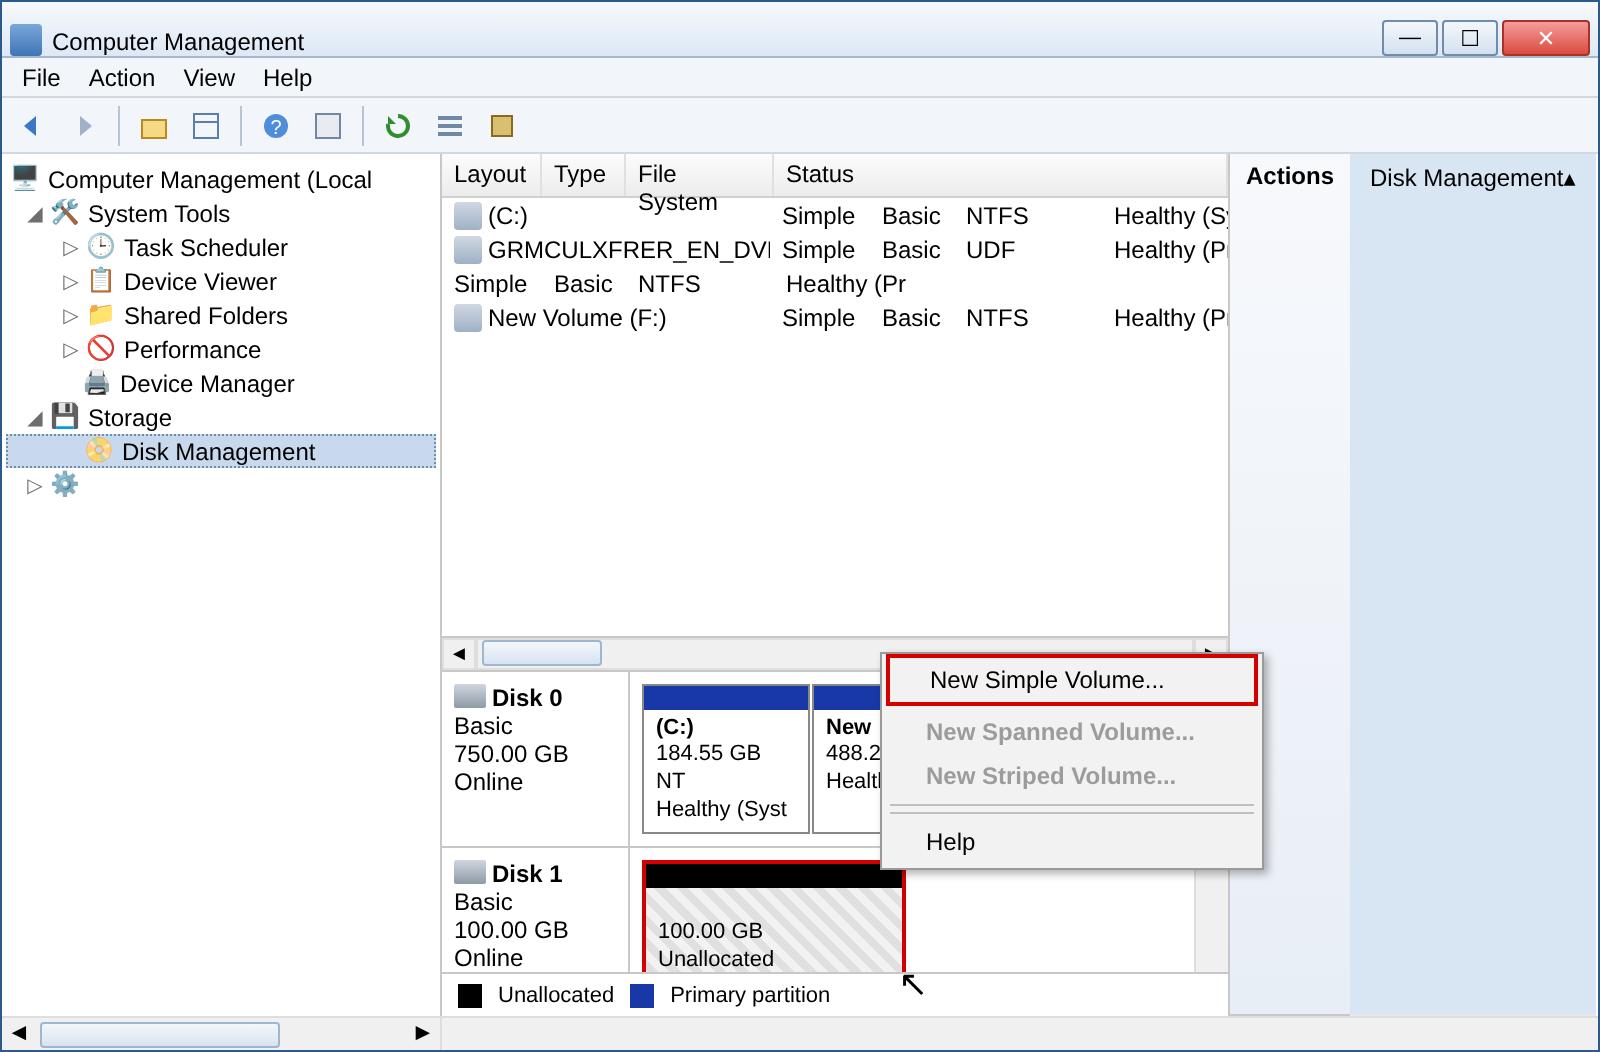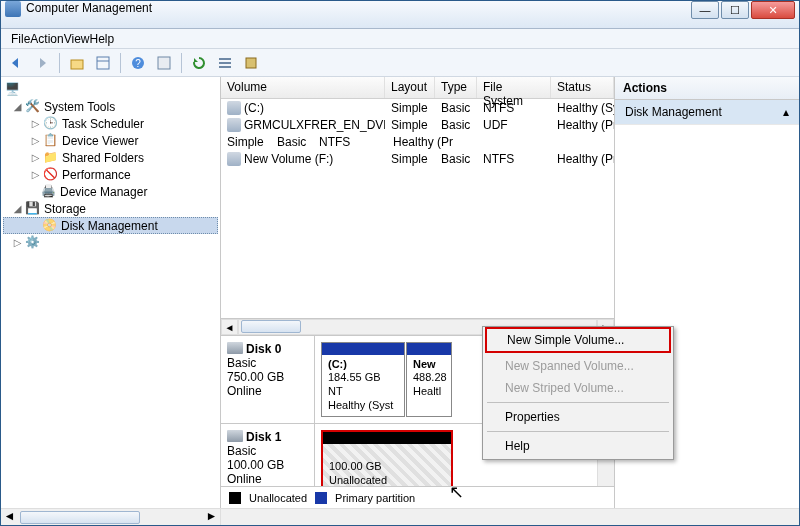--- a/index.html
+++ b/index.html
@@ -1,24 +1,24 @@
 <!DOCTYPE html>
 <html><head>
 <meta charset="utf-8">
 <style>
   * { box-sizing: border-box; }
   html, body { margin: 0; padding: 0; font-family: "Segoe UI", Tahoma, sans-serif; font-size: 12px; color: #000; }
   .window { width: 800px; height: 526px; border: 1px solid #2a5a8a; background: #fff; display: flex; flex-direction: column; position: relative; }
-  .titlebar { height: 28px; background: linear-gradient(#f6f9fd, #dde8f5); display: flex; align-items: flex-start; padding: 0 4px; border-bottom: 1px solid #a8b8cc; }
+  .titlebar { height: 28px; background: linear-gradient(#f6f9fd, #dde8f5); display: flex; align-items: flex-end; padding: 0 4px; border-bottom: 1px solid #a8b8cc; }
   .title-icon { width: 16px; height: 16px; margin-right: 5px; background: linear-gradient(#7aa7d9,#3e75b6); border-radius: 2px; }
   .title-text { flex: 1; color: #000; }
   .win-buttons { display: flex; gap: 2px; }
   .win-btn { width: 28px; height: 18px; border: 1px solid #6f8dab; background: linear-gradient(#f3f7fb,#d3e1f0); border-radius: 2px; display: flex; align-items: center; justify-content: center; font-size: 11px; }
   .win-btn.close { background: linear-gradient(#f69c9c,#d94b3f); color: #fff; border-color: #a93127; width: 44px; }
-  .menubar { height: 20px; display: flex; align-items: center; padding: 0 10px; background: #f2f6fb; border-bottom: 1px solid #d0d8e2; }
+  .menubar { height: 20px; display: flex; align-items: center; gap: 14px; padding: 0 10px; background: #f2f6fb; border-bottom: 1px solid #d0d8e2; }
   .menubar span { color: #000; }
   .toolbar { height: 28px; display: flex; align-items: center; gap: 4px; padding: 0 4px; background: #f2f6fb; border-bottom: 1px solid #d0d8e2; }
   .tb-btn { width: 22px; height: 22px; display: flex; align-items: center; justify-content: center; border: 1px solid transparent; border-radius: 2px; }
   .tb-sep { width: 1px; height: 20px; background: #b6c4d6; margin: 0 2px; }
   .content { flex: 1; display: flex; min-height: 0; }
   .left-pane { width: 220px; border-right: 1px solid #c8c8c8; padding: 4px 2px; overflow: hidden; }
   .tree-item { display: flex; align-items: center; height: 17px; padding-left: var(--pad,4px); gap: 3px; white-space: nowrap; }
   .tree-item.selected { background: #c8d8ed; border: 1px dotted #6f8dab; height: 17px; }
   .expander { width: 9px; text-align: center; color: #6e6e6e; font-size: 10px; }
   .tree-icon { width: 16px; height: 16px; display: inline-block; flex-shrink: 0; }
@@ -36,27 +36,27 @@
   .disk-parts { flex:1; display:flex; padding: 6px; gap: 0; }
   .part { border: 1px solid #888; margin-right: 1px; display:flex; flex-direction:column; }
   .part-hdr { height: 12px; }
   .part-hdr.primary { background:#1838a8; }
   .part-hdr.unalloc { background:#000; }
   .part-body { padding: 3px 6px; font-size: 11px; line-height: 1.25; }
   .part.selected { border: 2px solid #d40000; }
   .part.hatch .part-body { background: repeating-linear-gradient(45deg,#f2f2f2 0,#f2f2f2 4px,#e0e0e0 4px,#e0e0e0 8px); }
   .legend { height: 22px; border-top:1px solid #c8c8c8; display:flex; align-items:center; gap:8px; padding:0 8px; font-size:11px;}
   .leg-sw { width:12px;height:12px;display:inline-block; }
-  .right-pane { width: 184px; display:flex; flex-direction:column; }
+  .right-pane { width: 184px; display:flex; flex-direction:row; }
   .rp-hdr { background: linear-gradient(#f7f9fc,#e8eef6); border-bottom: 1px solid #c8c8c8; padding: 4px 8px; font-weight:bold; }
   .rp-item { padding: 5px 10px; border-bottom: 1px solid #e8e8e8; display:flex; justify-content:space-between;}
   .rp-item.hl { background:#d8e6f4; }
-  .ctx-menu { position:absolute; left:439px; top:325px; width:192px; background:#f2f2f2; border:1px solid #9a9a9a; box-shadow:2px 2px 4px rgba(0,0,0,.3); padding:2px;margin-left:42px; }
+  .ctx-menu { position:absolute; left:439px; top:325px; width:192px; background:#f2f2f2; border:1px solid #9a9a9a; box-shadow:2px 2px 4px rgba(0,0,0,.3); padding:2px; }
   .ctx-item { padding: 4px 20px; background:#fff0; }
-  .ctx-item.disabled { color:#9c9c9c; }
+  .ctx-item.disabled { color:#9c9c9c;font-weight:bold; }
   .ctx-item.box { border: 2px solid #d40000; margin: -2px 0 2px; }
   .ctx-sep { height:1px; background:#c0c0c0; margin:3px 2px; }
   .callout { position:absolute; left:370px; top:448px; background:#fff; border:2px solid #d40000; border-radius:6px; padding:3px 8px; font-weight:bold; font-size:12px; }
   .callout::after { content:""; position:absolute; right:-10px; bottom:6px; width:0;height:0;border-left:12px solid #d40000;border-top:6px solid transparent;border-bottom:6px solid transparent; }
   .cursor { position:absolute; left:448px; top:480px; font-size:18px; }
   .bottom-scroll { height:17px; background:#f0f0f0; border-top:1px solid #dedede; display:flex; }
   .mid-split-scroll { height:17px; border-top:1px solid #c8c8c8; display:flex; position:relative;}
   .mid-split-scroll .sb-left, .mid-split-scroll .sb-right { width:17px; background:#f0f0f0; border:1px solid #dedede; text-align:center; font-size:10px; line-height:15px;}
   .mid-split-scroll .sb-track{flex:1;background:#f0f0f0;border:1px solid #dedede;}
   .col-w-0{width:164px}.col-w-1{width:50px}.col-w-2{width:42px}.col-w-3{width:74px}.col-w-4{flex:1}
@@ -142,20 +142,21 @@
           <rect x="3" y="3" width="10" height="10" fill="#d8c070" stroke="#8a6a1e"></rect>
         </svg>
       </div>
   </div>
 
   <div class="content">
 
     <div class="left-pane">
       <div class="tree-item" style="--pad:2px">
           <span class="tree-icon">🖥️</span>
+          <span>Computer Management (Local</span>
         </div>
       <div class="tree-item" style="--pad:10px">
           <span class="expander">◢</span>
           <span class="tree-icon">🛠️</span>
           <span>System Tools</span>
         </div>
       <div class="tree-item" style="--pad:28px">
           <span class="expander">▷</span>
           <span class="tree-icon">🕒</span>
           <span>Task Scheduler</span>
@@ -189,21 +190,20 @@
           <span>Disk Management</span>
         </div>
       <div class="tree-item" style="--pad:10px">
           <span class="expander">▷</span>
           <span class="tree-icon">⚙️</span>
         </div>
     </div>
 
     <div class="center-pane">
       <div class="vol-header">
-        <div class="vh-cell col-w-0">Volume</div>
         <div class="vh-cell col-w-1">Layout</div>
         <div class="vh-cell col-w-2">Type</div>
         <div class="vh-cell col-w-3">File System</div>
         <div class="vh-cell col-w-4">Status</div>
       </div>
       <div class="vol-list">
         <div class="vol-row">
             <div class="vr-cell col-w-0"><span class="vol-icon"></span><span>(C:)</span></div>
             <div class="vr-cell col-w-1">Simple</div>
             <div class="vr-cell col-w-2">Basic</div>
@@ -313,20 +313,19 @@
         <div class="sb-right" style="width:17px;text-align:center">►</div>
       </div>
     <div style="flex:1"></div>
   </div>
 
   <div class="ctx-menu">
     <div class="ctx-item box">New Simple Volume...</div>
     <div class="ctx-item disabled">New Spanned Volume...</div>
     <div class="ctx-item disabled">New Striped Volume...</div>
     <div class="ctx-sep"></div>
-    <div class="ctx-item">Properties</div>
     <div class="ctx-sep"></div>
     <div class="ctx-item">Help</div>
   </div>
 
   <div class="cursor">↖</div>
 
 </div>
 
 </body></html>

